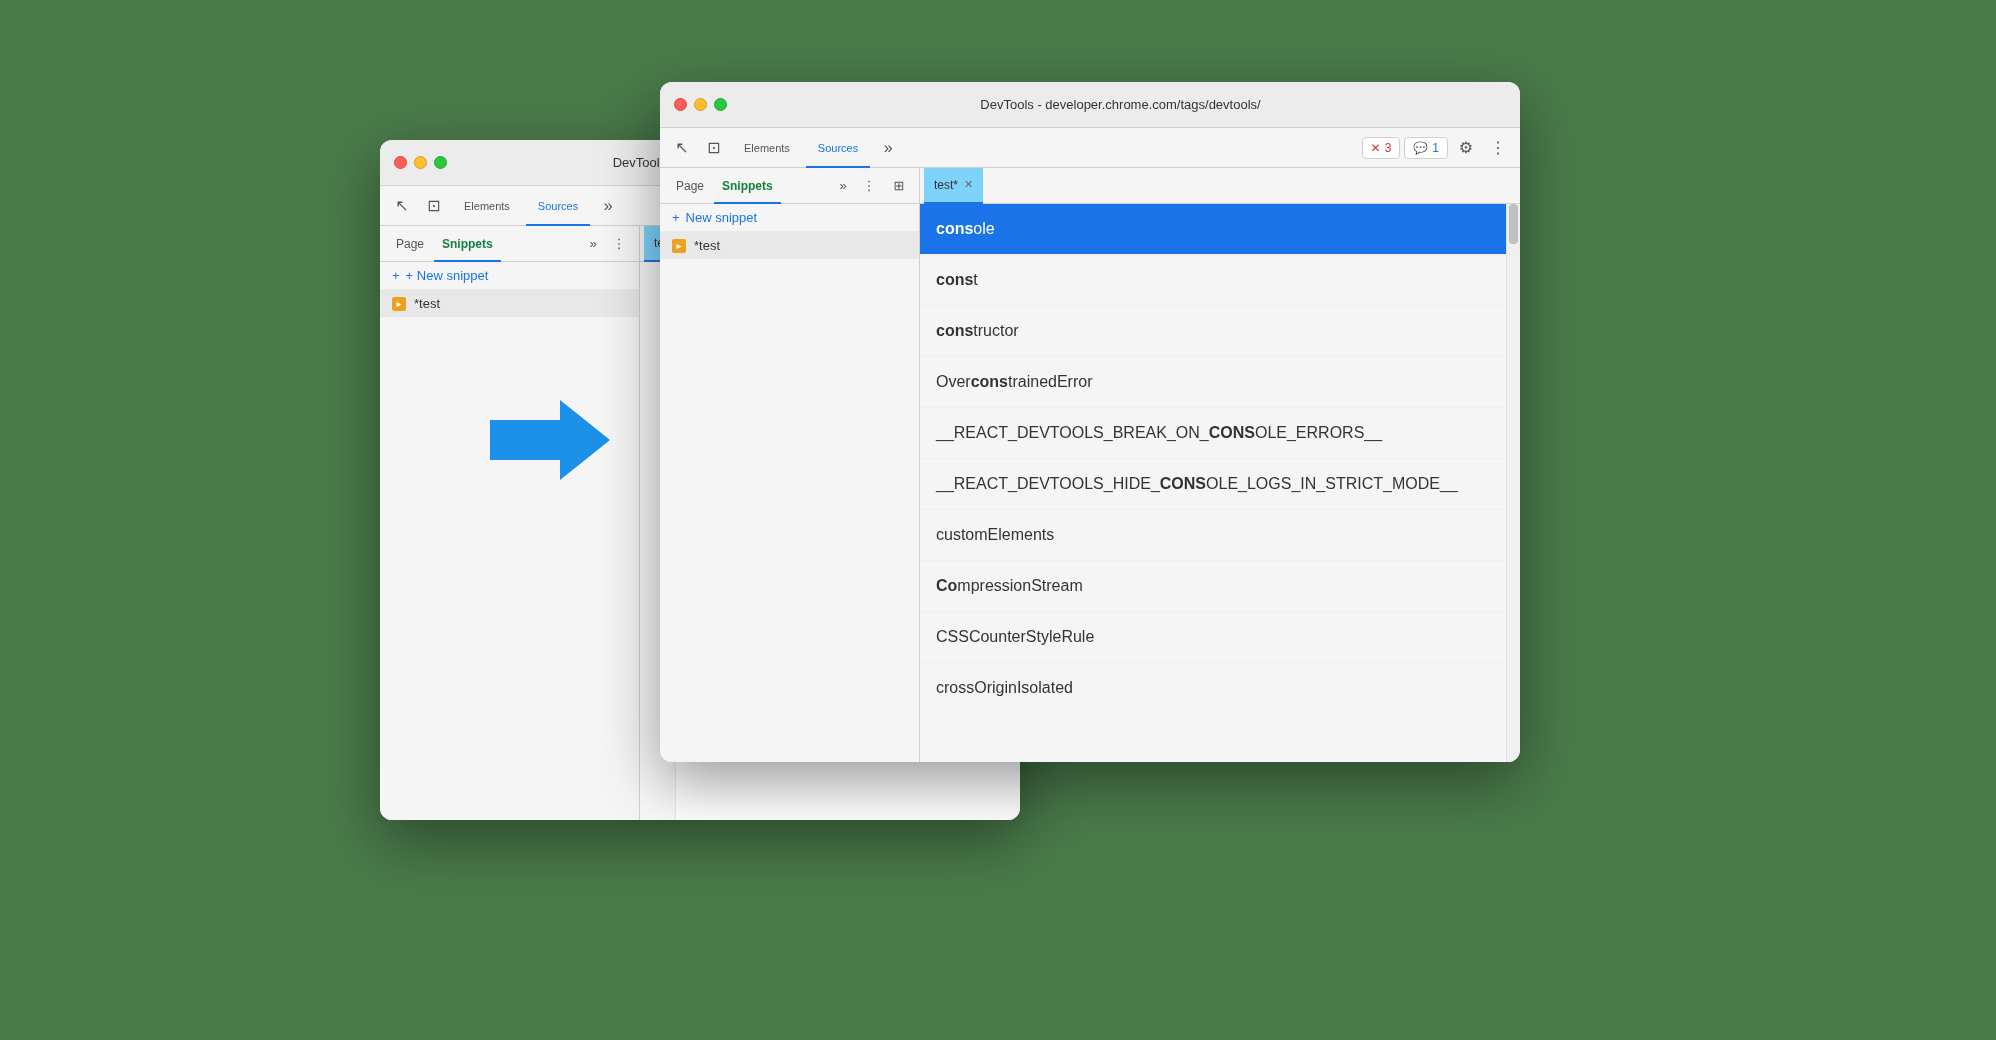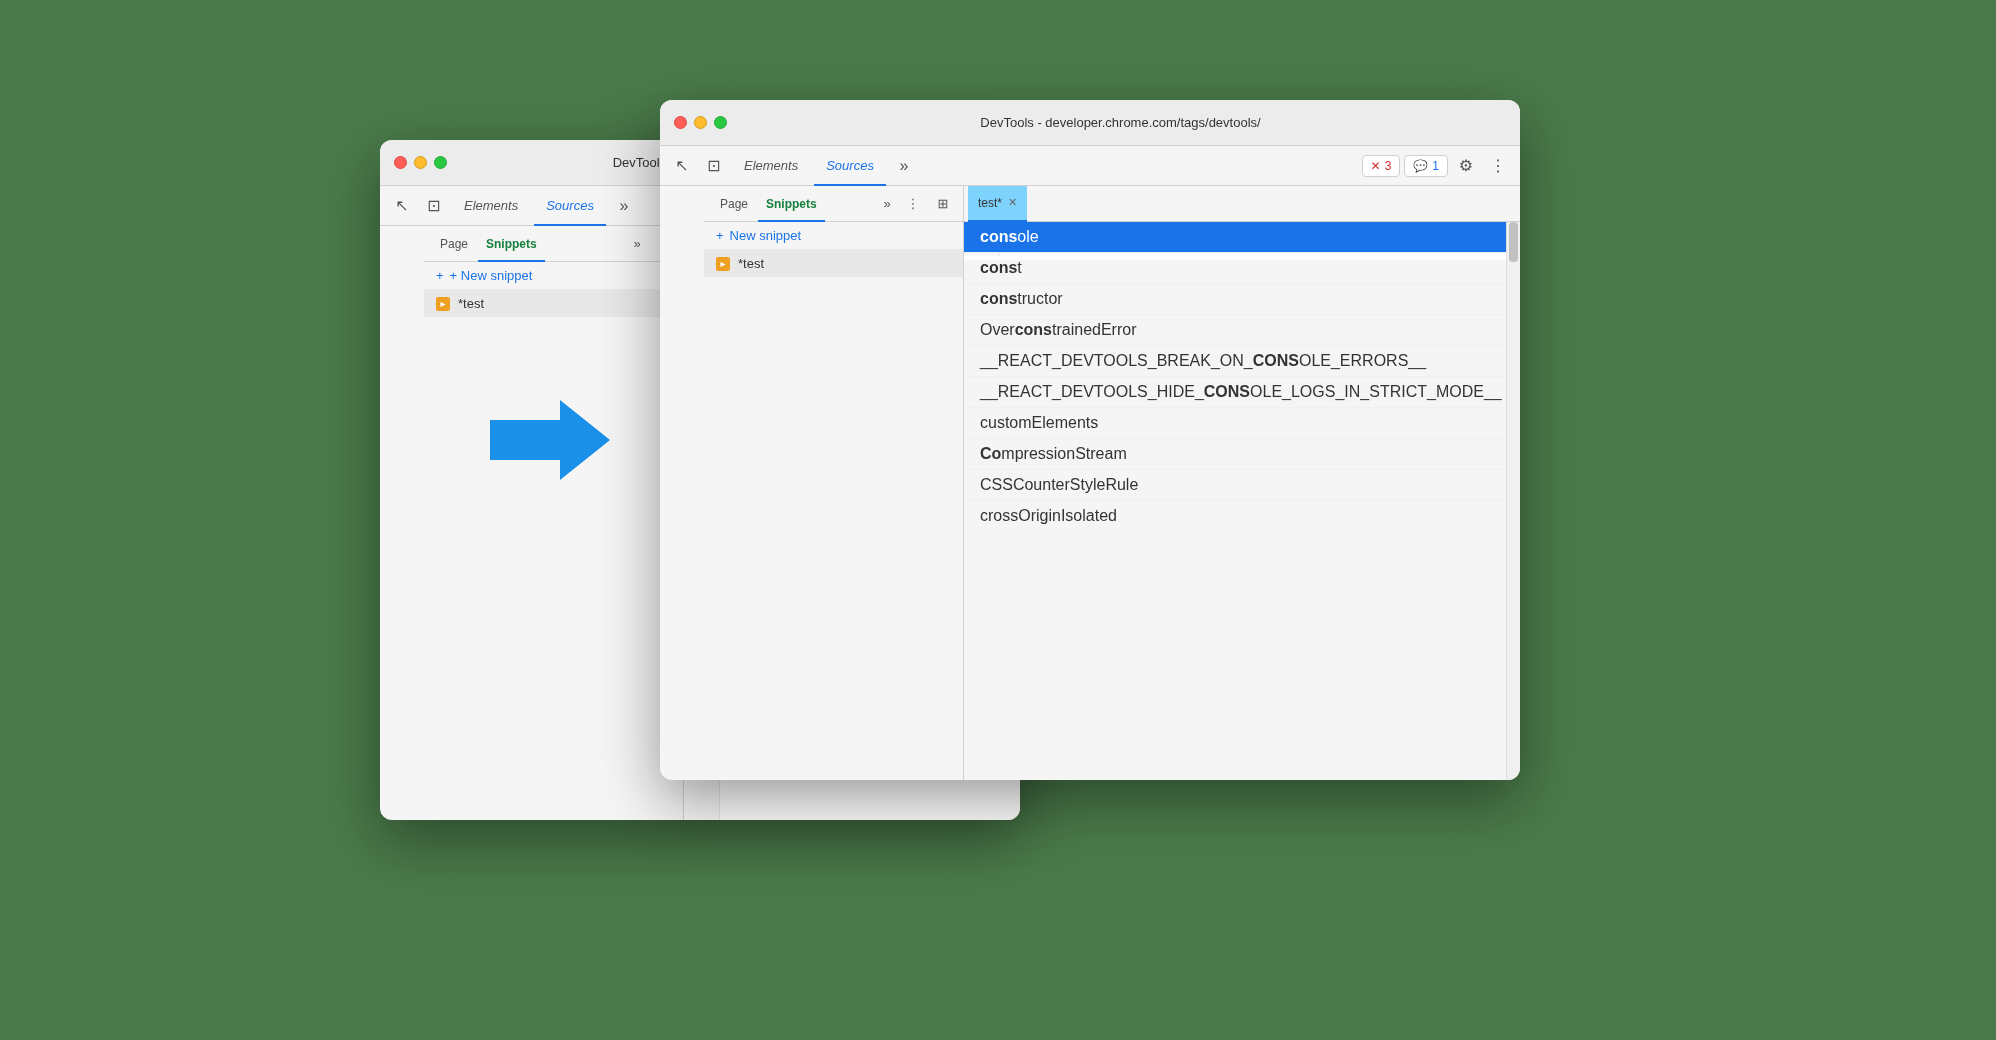--- a/index.html
+++ b/index.html
@@ -31,21 +31,21 @@
       height: 680px;
       top: 140px;
       left: 380px;
       z-index: 1;
     }
 
     
     .window-front {
       width: 860px;
       height: 680px;
-      top: 100px;
+      top: 82px;
       left: 660px;
       z-index: 3;
     }
 
     
     .title-bar {
       background: #ececec;
       border-bottom: 1px solid #d0d0d0;
       height: 46px;
       display: flex;
@@ -99,28 +99,27 @@
       display: flex;
       align-items: center;
       justify-content: center;
       border-radius: 4px;
       font-size: 16px;
       color: #555;
     }
 
     .toolbar-tab {
       padding: 4px 12px;
-      font-size: 13px;
+      font-size: 11px;
       color: #555;
       cursor: pointer;
       border: none;
       background: none;
       height: 40px;
       position: relative;
-      font-style: italic;
     }
 
     .toolbar-tab.active {
       color: #1a73e8;
       font-weight: 500;
     }
 
     .toolbar-tab.active::after {
       content: '';
       position: absolute;
@@ -144,21 +143,20 @@
       font-size: 12px;
       background: white;
       color: #555;
       cursor: pointer;
     }
 
     
     .devtools-panel {
       display: flex;
       height: calc(100% - 86px);
-      margin-left: 44px;
     }
 
     
     .sidebar {
       width: 260px;
       border-right: 1px solid #d0d0d0;
       background: #f5f5f5;
       display: flex;
       flex-direction: column;
     }
@@ -352,21 +350,21 @@
       background: #1a73e8;
       color: white;
       padding: 2px 8px;
       font-family: 'Menlo', 'Monaco', monospace;
       font-size: 13px;
       font-weight: bold;
       z-index: 2;
     }
 
     .autocomplete-item {
-      padding: 6px 16px;
+      padding: 16px 16px;
       cursor: pointer;
       color: #333;
       display: block;
       border-bottom: 1px solid #f0f0f0;
     }
 
     .autocomplete-item:last-child { border-bottom: none; }
 
     .autocomplete-item.selected {
       background: #1a73e8;

